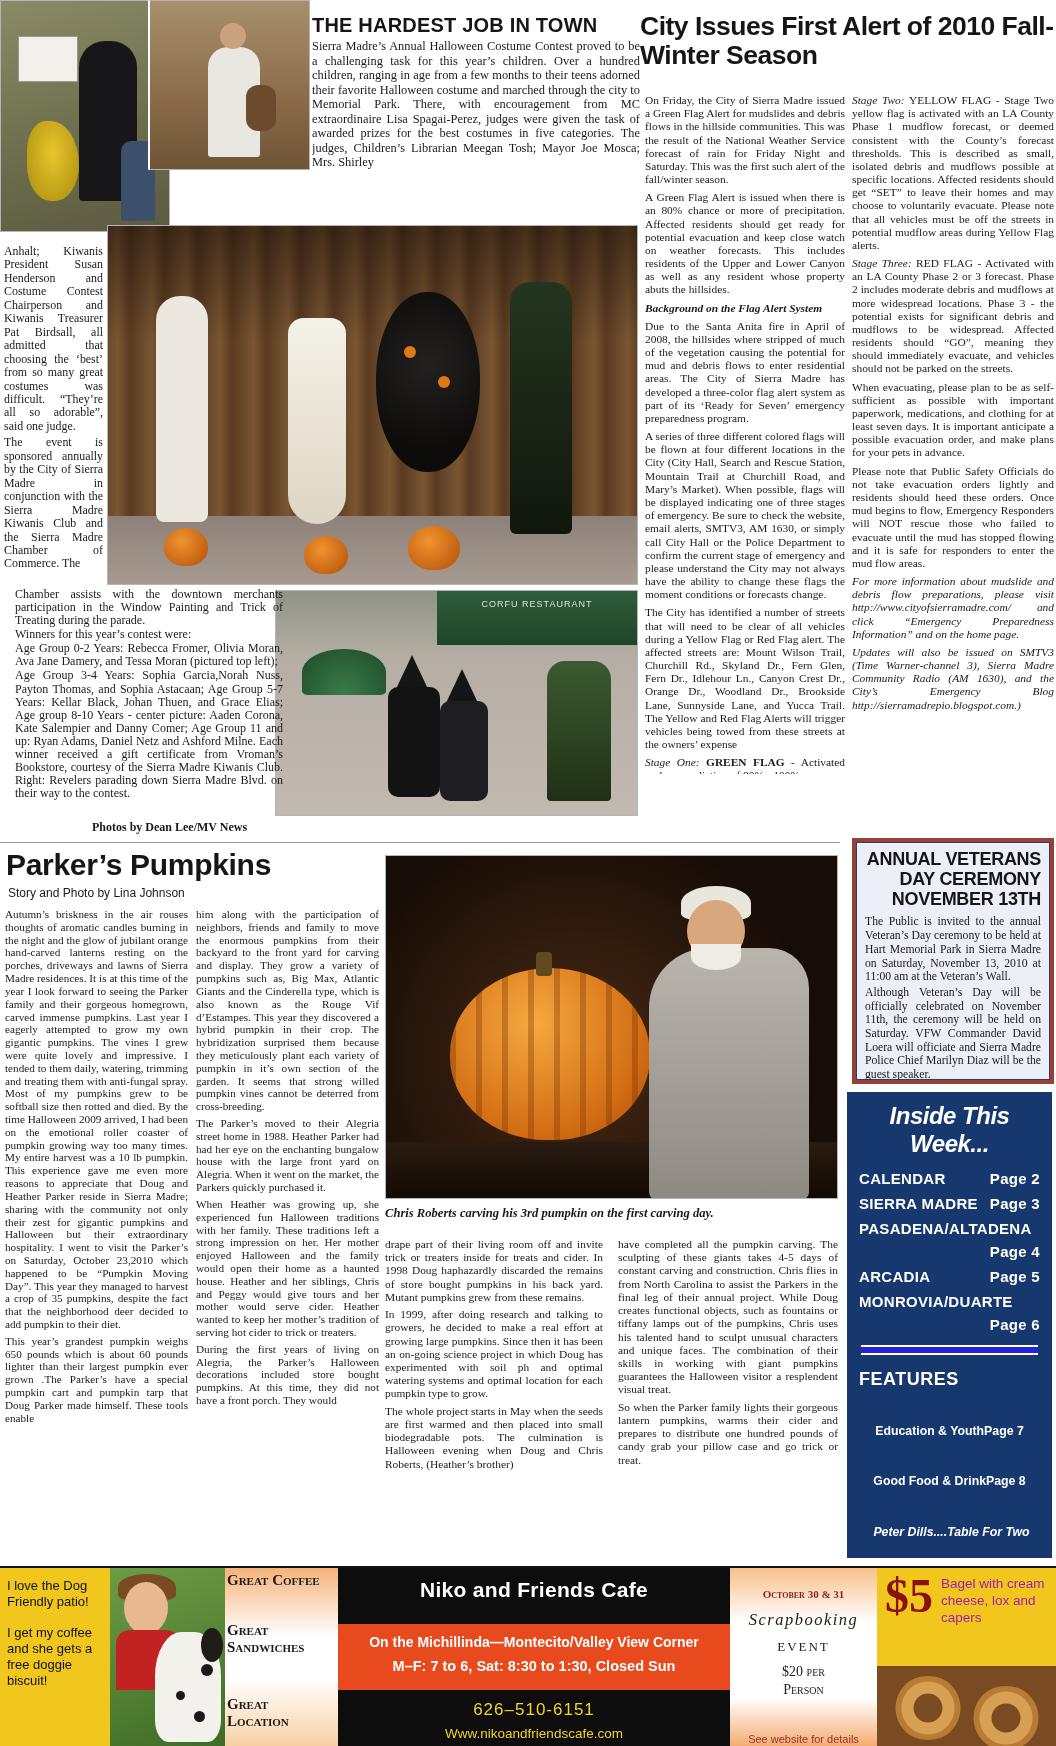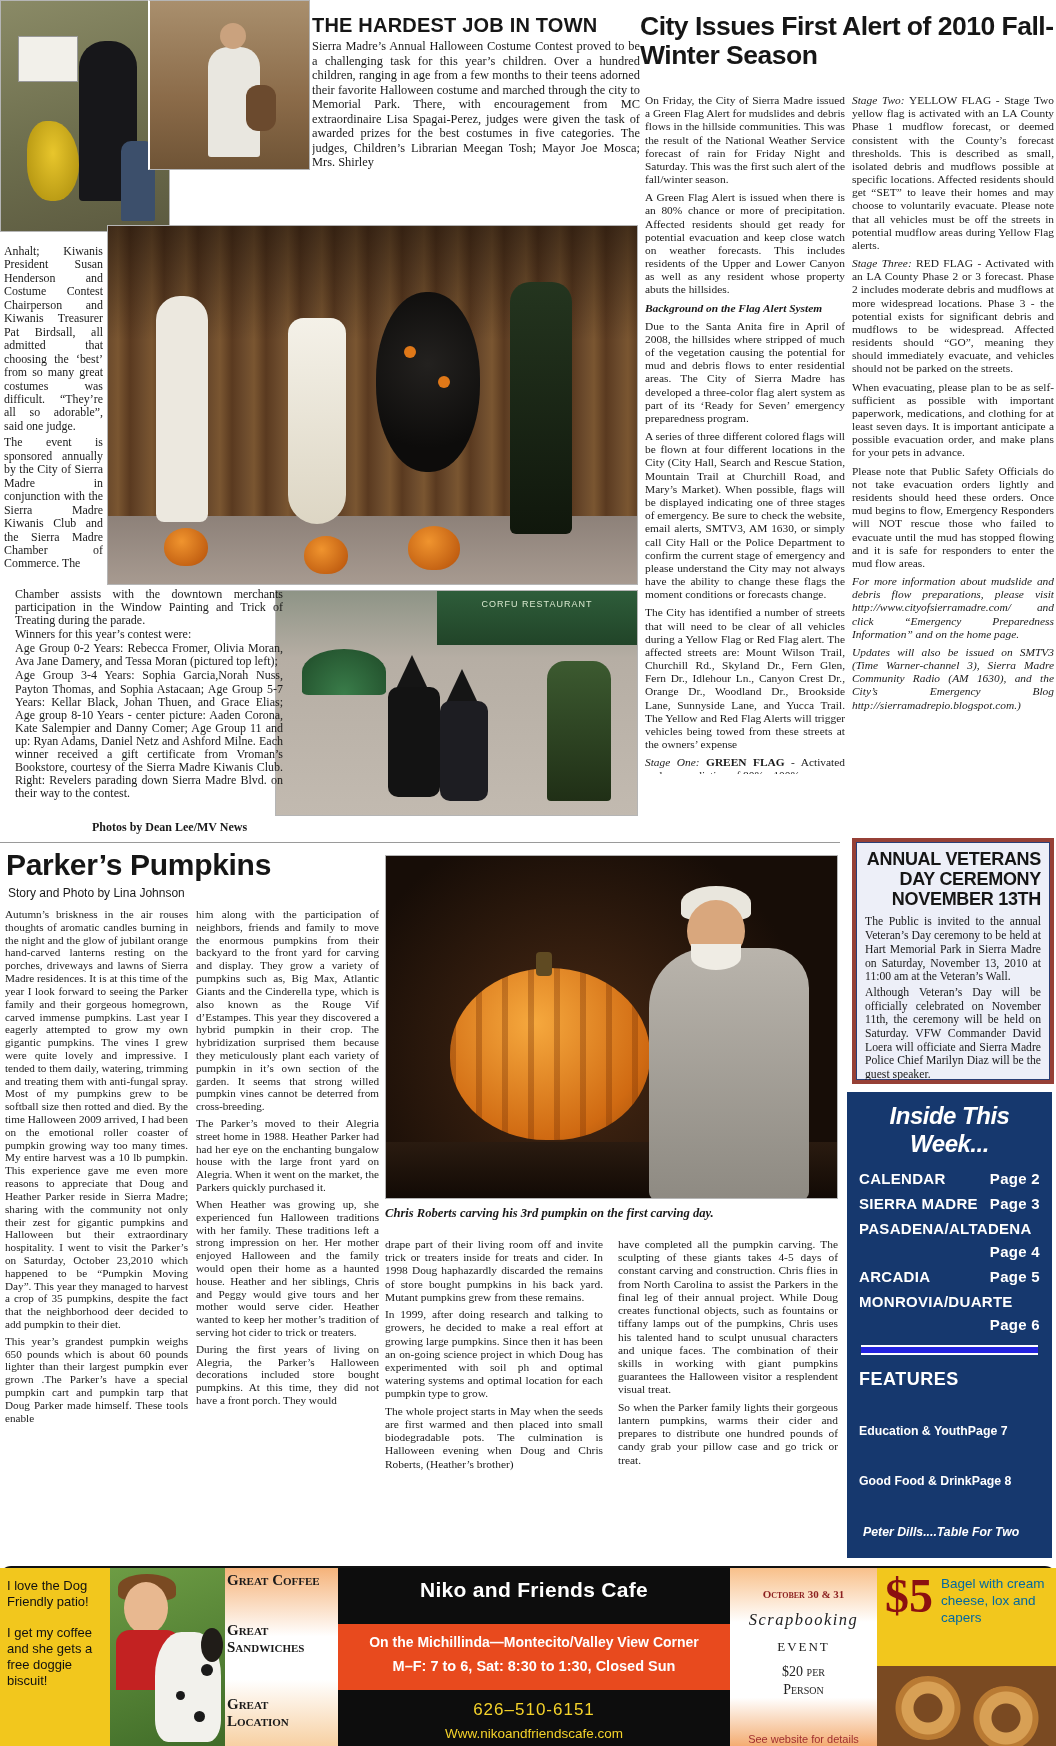--- a/index.html
+++ b/index.html
@@ -96,27 +96,27 @@
   
   #inside-box{position:absolute;left:847px;top:1092px;width:205px;height:466px;background:#16386e;color:#fff;
       box-sizing:border-box;padding:10px 12px;overflow:hidden;font-family:"Liberation Sans","DejaVu Sans",sans-serif;}
   #iw-title{font-size:24px;font-weight:bold;font-style:italic;text-align:center;letter-spacing:-0.5px;margin-bottom:12px;}
   .iw-sec{display:flex;justify-content:space-between;font-weight:bold;font-size:15px;letter-spacing:0.3px;margin-bottom:8px;}
   .iw-sec .pg{white-space:nowrap;}
   .iw-wrap{margin-bottom:8px;font-weight:bold;font-size:15px;letter-spacing:0.3px;}
   .iw-wrap .p2{text-align:right;margin-top:6px;}
   #iw-divider{height:6px;background:#2323e0;border-top:2px solid #fff;border-bottom:2px solid #fff;margin:12px 2px 14px 2px;}
   #iw-feat-title{font-size:18px;font-weight:bold;letter-spacing:0.5px;margin-bottom:6px;}
-  .iw-feat{display:flex;justify-content:flex-start;font-size:12.3px;font-weight:bold;line-height:1.42;margin-top:33px;}
+  .iw-feat{display:flex;justify-content:center;font-size:12.3px;font-weight:bold;line-height:1.42;margin-top:33px;}
   .iw-feat.light .lb{font-weight:normal;color:#e7ecf5;}
   .iw-feat.big{font-size:16px;}
   .iw-feat.sub{font-style:italic;padding-left:4px;}
 
   
-  #ad{position:absolute;left:0;top:1566px;width:1056px;height:180px;border-top:2px solid #111;box-sizing:border-box;background:#fff;font-family:"Liberation Sans",sans-serif;border-radius:11px;}
+  #ad{position:absolute;left:0;top:1566px;width:1056px;height:180px;border-top:2px solid #111;box-sizing:border-box;background:#fff;font-family:"Liberation Sans",sans-serif;}
   #ad-left{position:absolute;left:0;top:0;width:110px;height:180px;background:#f2c71d;box-sizing:border-box;padding:10px 7px;font-size:13px;line-height:1.25;color:#111;}
   .ad-left-line{margin-bottom:14px;}
   #ad-dog{left:110px;top:0;width:115px;height:180px;background:linear-gradient(160deg,#6d9c44,#3f6b28);border:none;}
   #ad-dog .girlhead{position:absolute;left:14px;top:14px;width:44px;height:52px;background:#e8b890;border-radius:50%;}
   #ad-dog .hair{position:absolute;left:8px;top:6px;width:58px;height:26px;background:#7a4a22;border-radius:50% 50% 20% 20%;}
   #ad-dog .shirt{position:absolute;left:6px;top:62px;width:64px;height:60px;background:#c32222;border-radius:14px 14px 0 0;}
   #ad-dog .dog{position:absolute;right:4px;bottom:6px;width:66px;height:110px;background:#f2f1ec;border-radius:40% 40% 20% 20%;}
   #ad-dog .spot1,#ad-dog .spot2,#ad-dog .spot3{position:absolute;background:#1a1a1a;border-radius:50%;}
   #ad-dog .spot1{right:12px;bottom:72px;width:12px;height:12px;}
   #ad-dog .spot2{right:40px;bottom:48px;width:9px;height:9px;}
@@ -135,21 +135,21 @@
   #cafe-web{position:absolute;left:0;top:158px;width:100%;font-size:13.5px;color:#f5d32b;}
   #ad-event{position:absolute;left:730px;top:0;width:147px;height:180px;text-align:center;
       background:linear-gradient(180deg,#f8c08a,#ffffff 30%,#ffffff 72%,#f3a96c);font-family:"Liberation Serif",serif;}
   #ev-date{margin-top:20px;font-variant:small-caps;font-weight:bold;font-size:11px;color:#8b1f1f;}
   #ev-name{margin-top:10px;font-size:16.5px;font-style:italic;letter-spacing:1.5px;color:#222;}
   #ev-type{margin-top:9px;font-variant:small-caps;font-size:13px;letter-spacing:2px;color:#222;}
   #ev-price{margin:8px auto 0 auto;width:70px;font-variant:small-caps;font-weight:normal;font-size:14px;line-height:1.3;color:#222;}
   #ev-note{position:absolute;left:0;bottom:3px;width:100%;font-size:11px;color:#a03030;font-family:"Liberation Sans",sans-serif;}
   #ad-bagel{position:absolute;left:877px;top:0;width:179px;height:180px;background:#f2c71d;}
   #bagel-price{position:absolute;left:8px;top:0px;font-size:48px;font-weight:bold;color:#8b1010;font-family:"Liberation Serif",serif;}
-  #bagel-desc{position:absolute;left:64px;top:8px;width:110px;font-size:13.5px;color:#0369a1;line-height:1.25;}
+  #bagel-desc{position:absolute;left:64px;top:8px;width:110px;font-size:13.5px;color:#a21caf;line-height:1.25;}
   #bagel-photo{left:0;top:98px;width:179px;height:82px;background:#7a4a22;border:none;position:absolute;overflow:hidden;}
   .bagel{position:absolute;width:74px;height:64px;border-radius:50%;
       background:radial-gradient(circle at 50% 50%,#7a4a22 0 14px,#d8a055 15px 26px,#b97a33 27px 32px,#7a4a22 33px);}
   .bagel.b1{left:14px;top:10px;} .bagel.b2{left:92px;top:20px;}
 </style>
 </head>
 <body>
 
 <div id="page">
 

